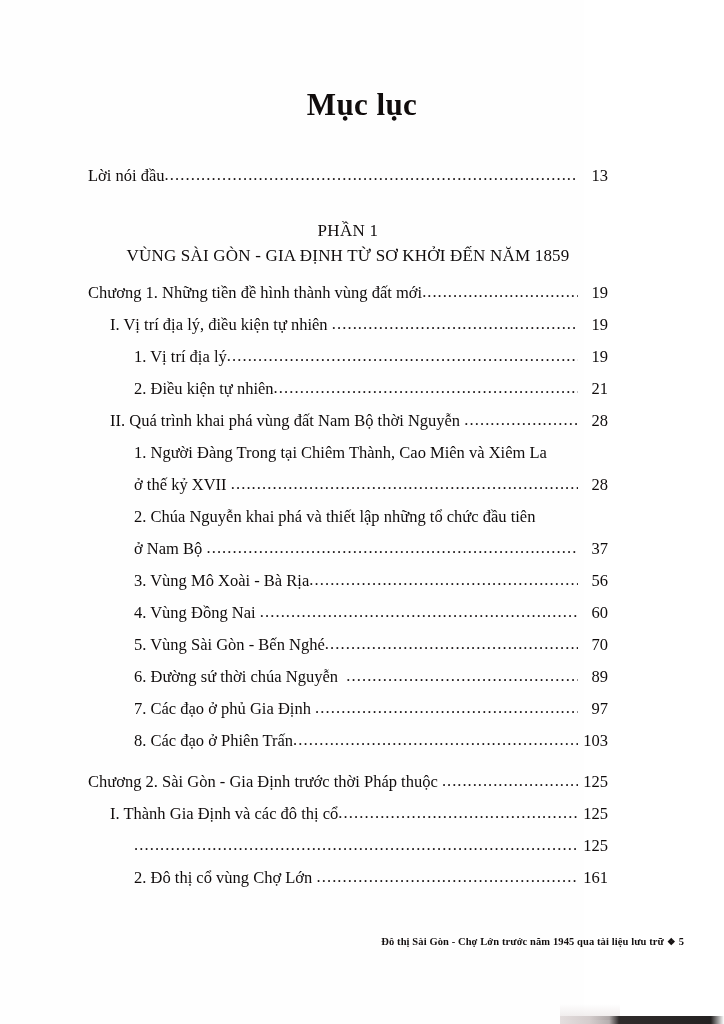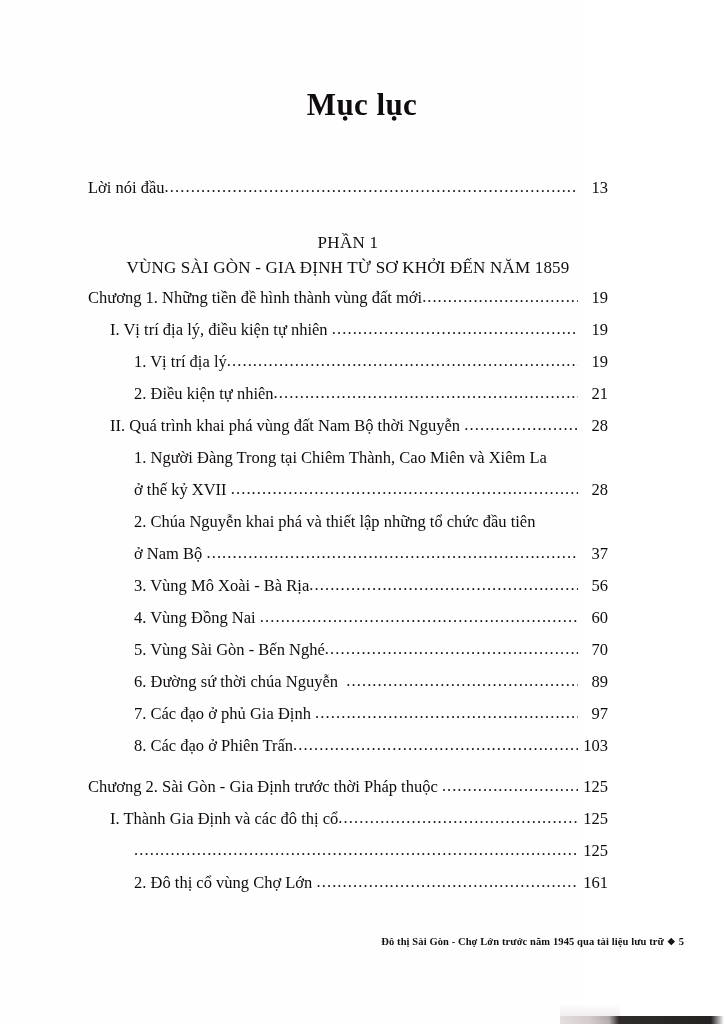--- a/index.html
+++ b/index.html
@@ -35,29 +35,29 @@
     font-size: 31px;
     font-weight: bold;
     letter-spacing: 0.4px;
     line-height: 1.1;
   }
 
   
   .toc-body {
     position: absolute;
     left: 88px;
-    top: 172px;
+    top: 160px;
     width: 520px;
   }
 
   
   .part-block {
     text-align: center;
     margin-top: 26px;
-    margin-bottom: 2px;
+    margin-bottom: 9px;
   }
   .part-number {
     font-size: 17px;
     line-height: 25px;
     letter-spacing: 0.3px;
   }
   .part-title {
     font-size: 17px;
     font-weight: normal;
     line-height: 25px;

